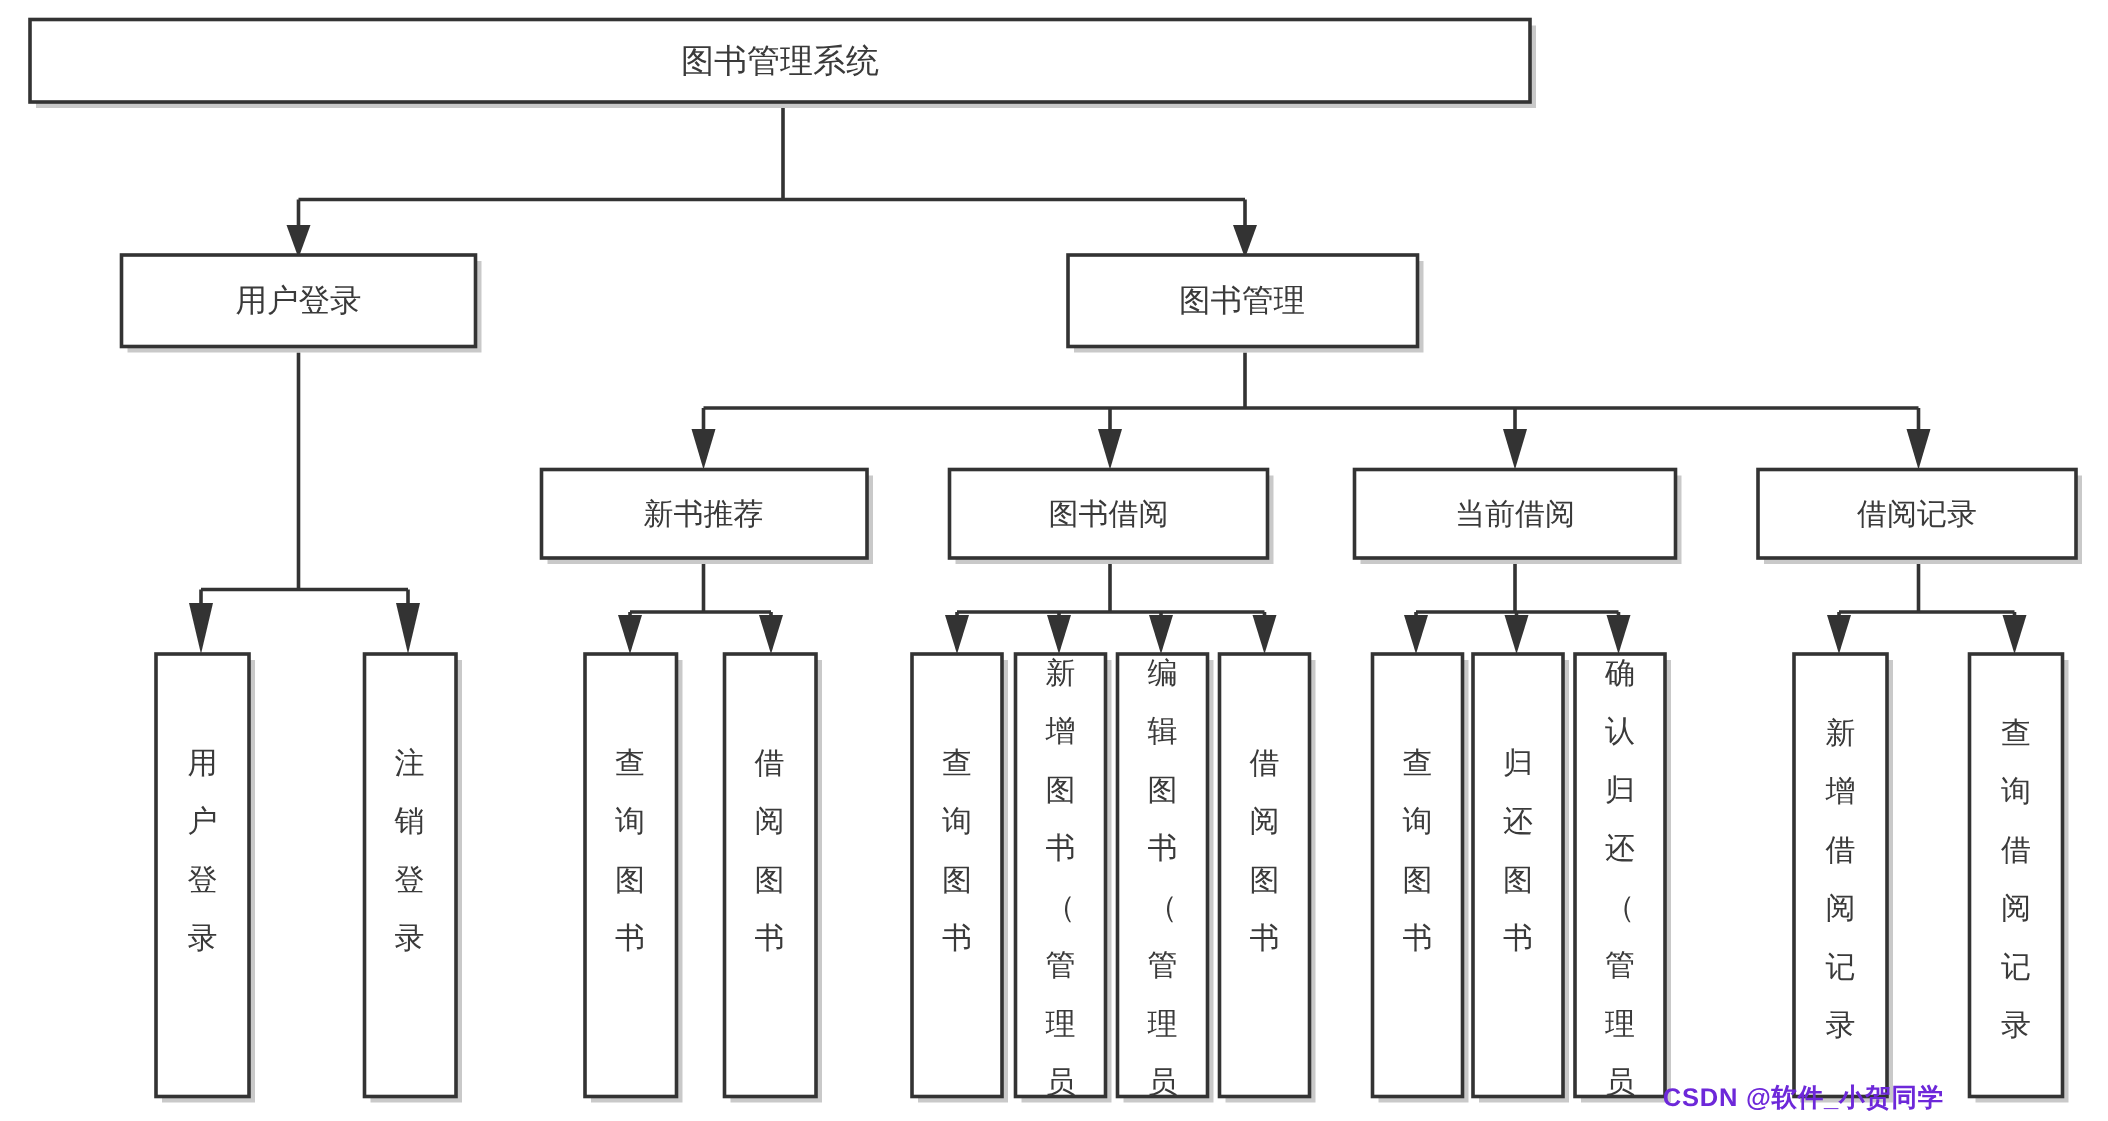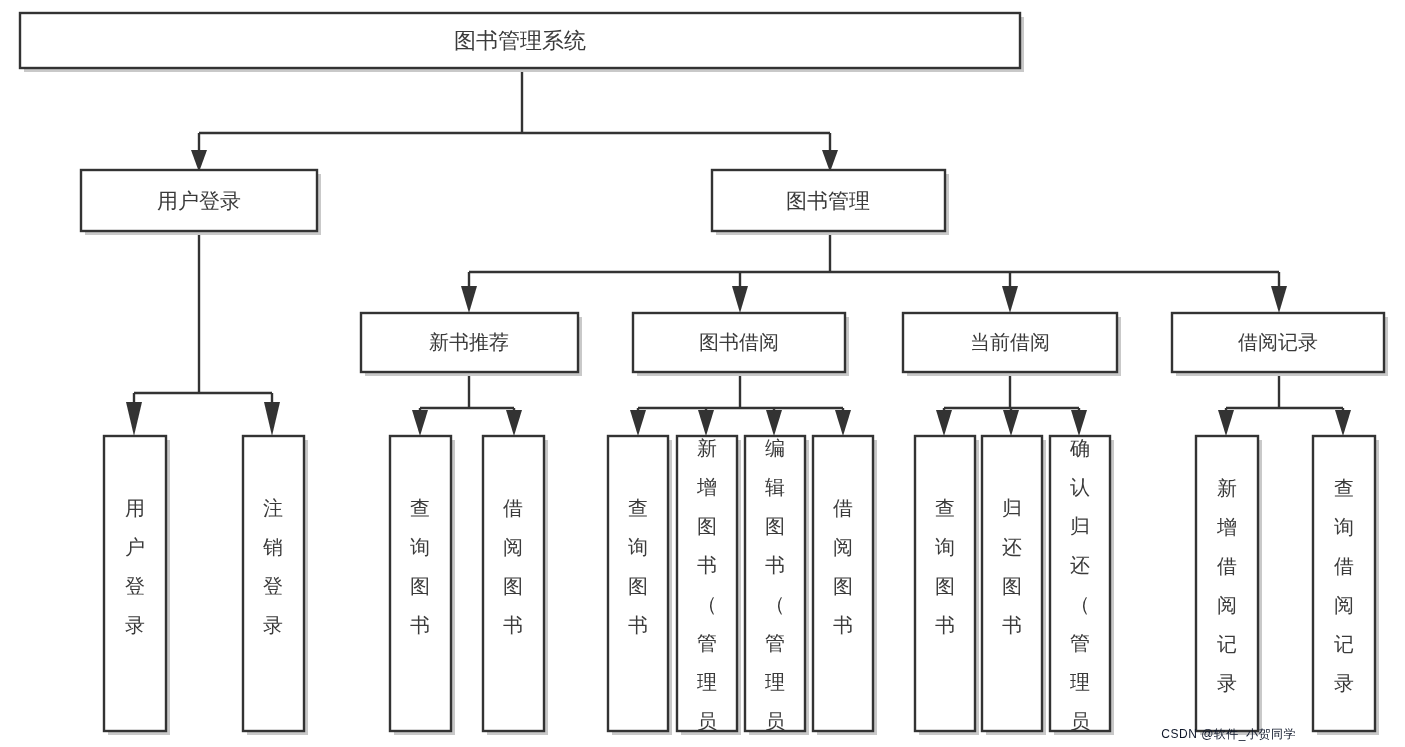--- a/index.html
+++ b/index.html
@@ -56,24 +56,25 @@
     fill: none;
   }
   .arrow-head {
     fill: #333333;
   }
   .watermark {
     position: absolute;
     right: 8px;
     bottom: 4px;
     font-family: "Liberation Sans", "DejaVu Sans", sans-serif;
-    font-size: 12px;
-    color: #0f172a;
+    font-size: 17px;
+    color: #6d28d9;
     white-space: nowrap;
     letter-spacing: 0.5px;
+    font-weight: bold;
   }
 </style>
 </head>
 <body>
 
 <div id="diagram-root">
 
   <svg id="tree-canvas" viewBox="0 0 1405 747" xmlns="http://www.w3.org/2000/svg">
 
     <g>

